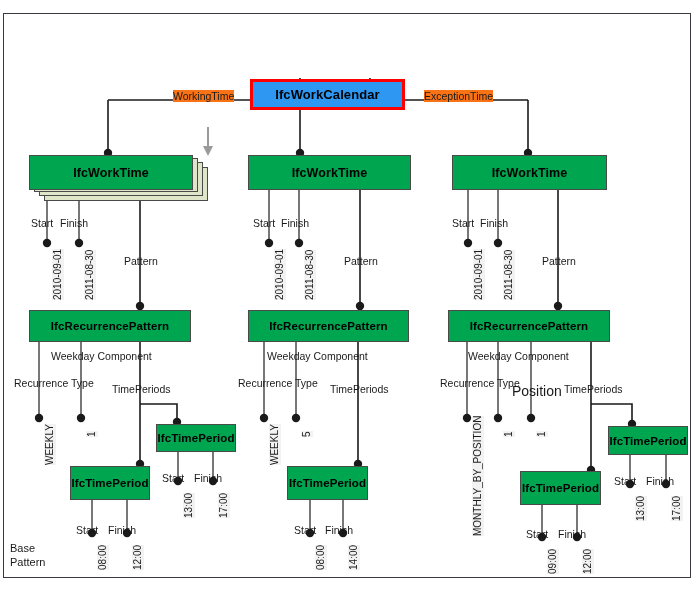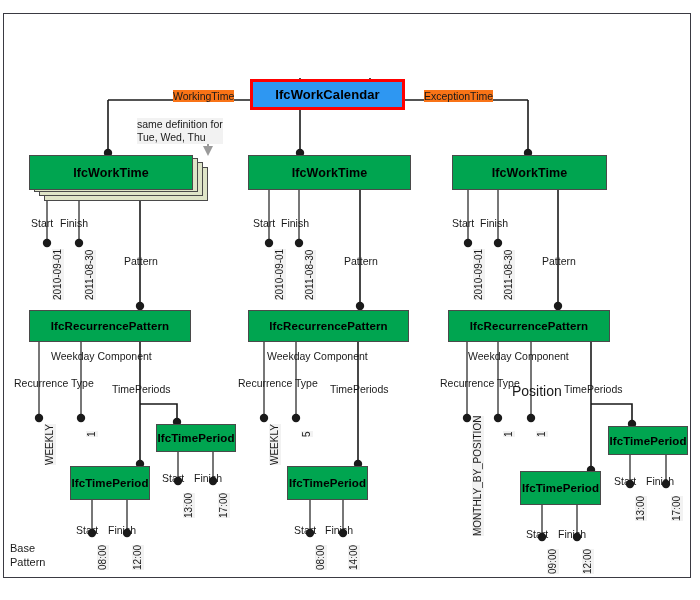--- a/index.html
+++ b/index.html
@@ -209,22 +209,20 @@
     <polygon points="203,146 213,146 208,156" fill="#9a9a9a"></polygon>
   </svg>
 
   <div class="node root" style="left:250px;top:47px;width:155px;height:31px;font-size:13px;margin-top:32px;">
     <span>IfcWorkCalendar</span>
   </div>
 
   <div class="lbl center" style="left:173px;top:90px;font-size:10.5px;">WorkingTime</div>
   <div class="lbl center" style="left:424px;top:90px;font-size:10.5px;">ExceptionTime</div>
 
-  <div class="note" style="left:137px;top:118px;font-size:10.5px;">same definition for
-Tue, Wed, Thu</div>
 
   <div class="stack-copy" style="left:44px;top:167px;width:164px;height:34px;"></div>
   <div class="stack-copy" style="left:39px;top:162px;width:164px;height:34px;"></div>
   <div class="stack-copy" style="left:34px;top:158px;width:164px;height:34px;"></div>
   <div class="node" style="left:29px;top:155px;width:164px;height:35px;font-size:12.5px;">
     <span>IfcWorkTime</span>
   </div>
 
   <div class="lbl plain center" style="left:31px;top:217px;font-size:10.5px;">Start</div>
   <div class="lbl plain center" style="left:60px;top:217px;font-size:10.5px;">Finish</div>

